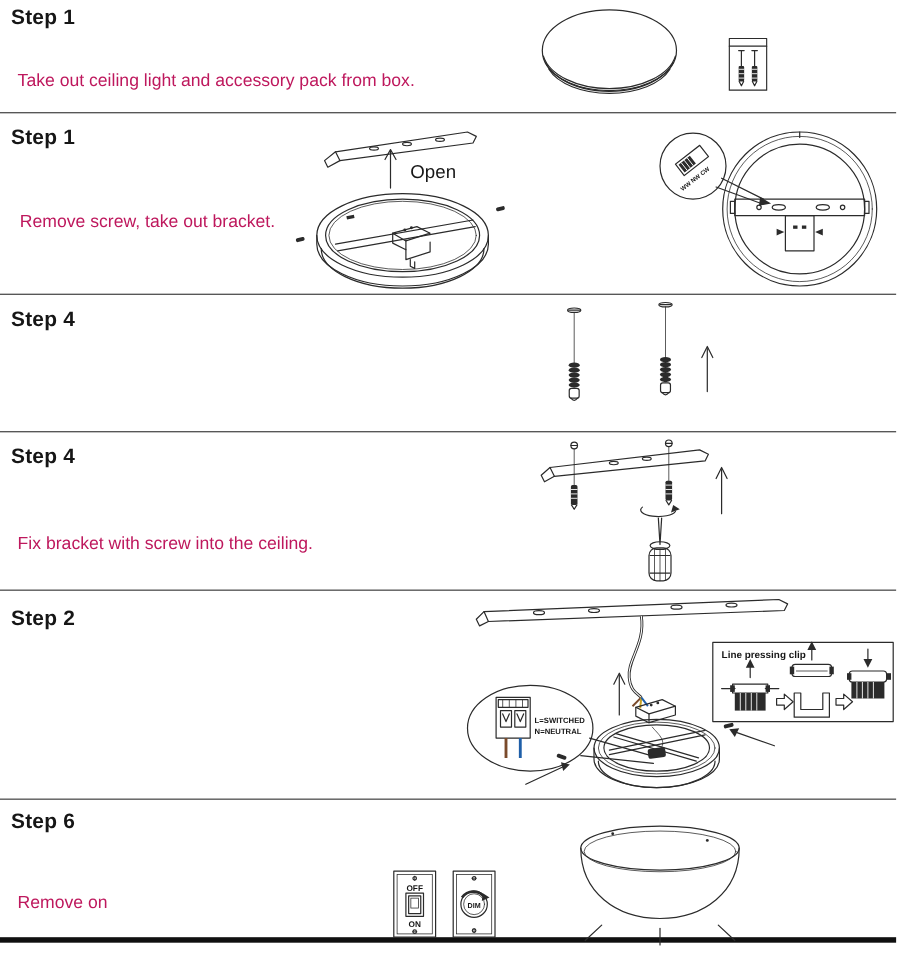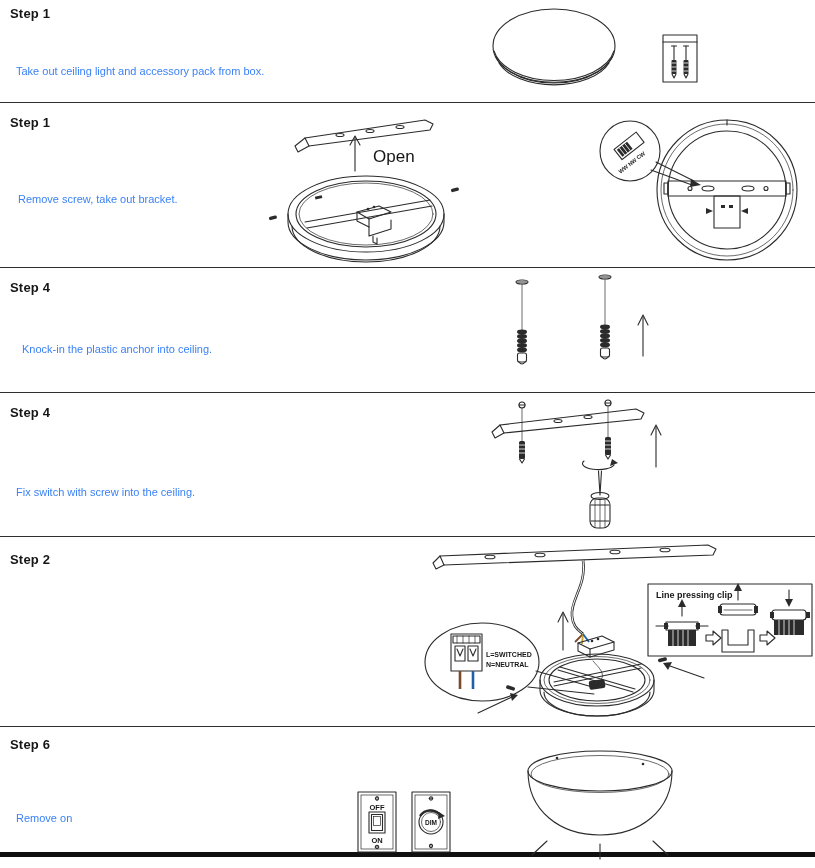--- a/index.html
+++ b/index.html
@@ -1,22 +1,22 @@
 <!DOCTYPE html>
 <html><head>
 <meta charset="utf-8">
 <style>
   html,body { margin:0; padding:0; background:#fff; }
   .page {
     position:relative; width:815px; height:868px; background:#ffffff;
     font-family:"Liberation Sans", sans-serif; color:#1a1a1a; overflow:hidden;
   }
   section.step { position:relative; width:100%; box-sizing:border-box; border-bottom:1px solid #2e2e2e; }
-  .step-title { position:absolute; left:10px; margin:0; font-size:13px; font-weight:700; letter-spacing:0.2px; color:#161616; }
-  .instr { position:absolute; margin:0; font-size:11px; line-height:1.3; color:#3b82f6; white-space:pre-line; }
+  .step-title { position:absolute; left:10px; margin:0; font-size:19px; font-weight:700; letter-spacing:0.2px; color:#161616; }
+  .instr { position:absolute; margin:0; font-size:16px; line-height:1.3; color:#be185d; white-space:pre-line; }
   .abs { position:absolute; }
   .bottom-bar { width:100%; height:5px; background:#101010; }
   
   .s  { stroke:#2b2b2b; fill:none; stroke-width:1.1; stroke-linecap:round; stroke-linejoin:round; }
   .sthin { stroke:#2b2b2b; fill:none; stroke-width:0.7; stroke-linecap:round; }
   .f  { fill:#2b2b2b; stroke:none; }
   .txt { fill:#161616; stroke:none; font-family:"Liberation Sans", sans-serif; }
   .white { stroke:#ffffff; fill:none; stroke-width:0.8; }
 </style>
 </head>
@@ -136,21 +136,20 @@
         <rect class="f" x="139" y="88" width="4" height="3"></rect>
         <path class="f" d="M116,91 l7,3 l-7,3 Z"></path>
         <path class="f" d="M158,91 l-7,3 l7,3 Z"></path>
         <line class="s" x1="137" y1="3" x2="137" y2="8"></line>
       </g>
     </svg>
   </section>
 
   <section class="step" style="height:125px">
     <h2 class="step-title" style="top:12px">Step 4</h2>
-    <p class="instr" style="left:22px;top:74px">Knock-in the plastic anchor into ceiling.</p>
 
     <svg class="abs" style="left:495px;top:5px" width="170" height="115" viewBox="0 0 170 115">
       <g>
         <ellipse class="s" cx="27" cy="9" rx="6" ry="2"></ellipse>
           <line class="s" x1="22" y1="9" x2="32" y2="9"></line>
         <line class="sthin" x1="27" y1="11" x2="27" y2="57"></line>
         <ellipse class="f" cx="27" cy="59" rx="5" ry="2.4"></ellipse>
           <ellipse class="f" cx="27" cy="63.5" rx="5" ry="2.4"></ellipse>
         <ellipse class="f" cx="27" cy="68" rx="5" ry="2.4"></ellipse>
           <ellipse class="f" cx="27" cy="72.5" rx="5" ry="2.4"></ellipse>
@@ -172,21 +171,21 @@
       </g>
       <g>
         <line class="s" x1="148" y1="83" x2="148" y2="44"></line>
         <path class="s" d="M143,52 L148,42 L153,52"></path>
       </g>
     </svg>
   </section>
 
   <section class="step" style="height:144px">
     <h2 class="step-title" style="top:12px">Step 4</h2>
-    <p class="instr" style="left:16px;top:92px">Fix switch with screw into the ceiling.</p>
+    <p class="instr" style="left:16px;top:92px">Fix bracket with screw into the ceiling.</p>
 
     <svg class="abs" style="left:488px;top:2px" width="180" height="138" viewBox="0 0 180 138">
       <g>
         <path class="s" d="M12,30 L148,14 L156,18 L153,24 L16,38 Z"></path>
         <path class="s" d="M12,30 L4,37 L7,43 L16,38"></path>
         <ellipse class="s" cx="70" cy="26" rx="4" ry="1.5"></ellipse>
         <ellipse class="s" cx="100" cy="22" rx="4" ry="1.5"></ellipse>
       </g>
       <g>
         <circle class="s" cx="34" cy="10" r="3"></circle>

